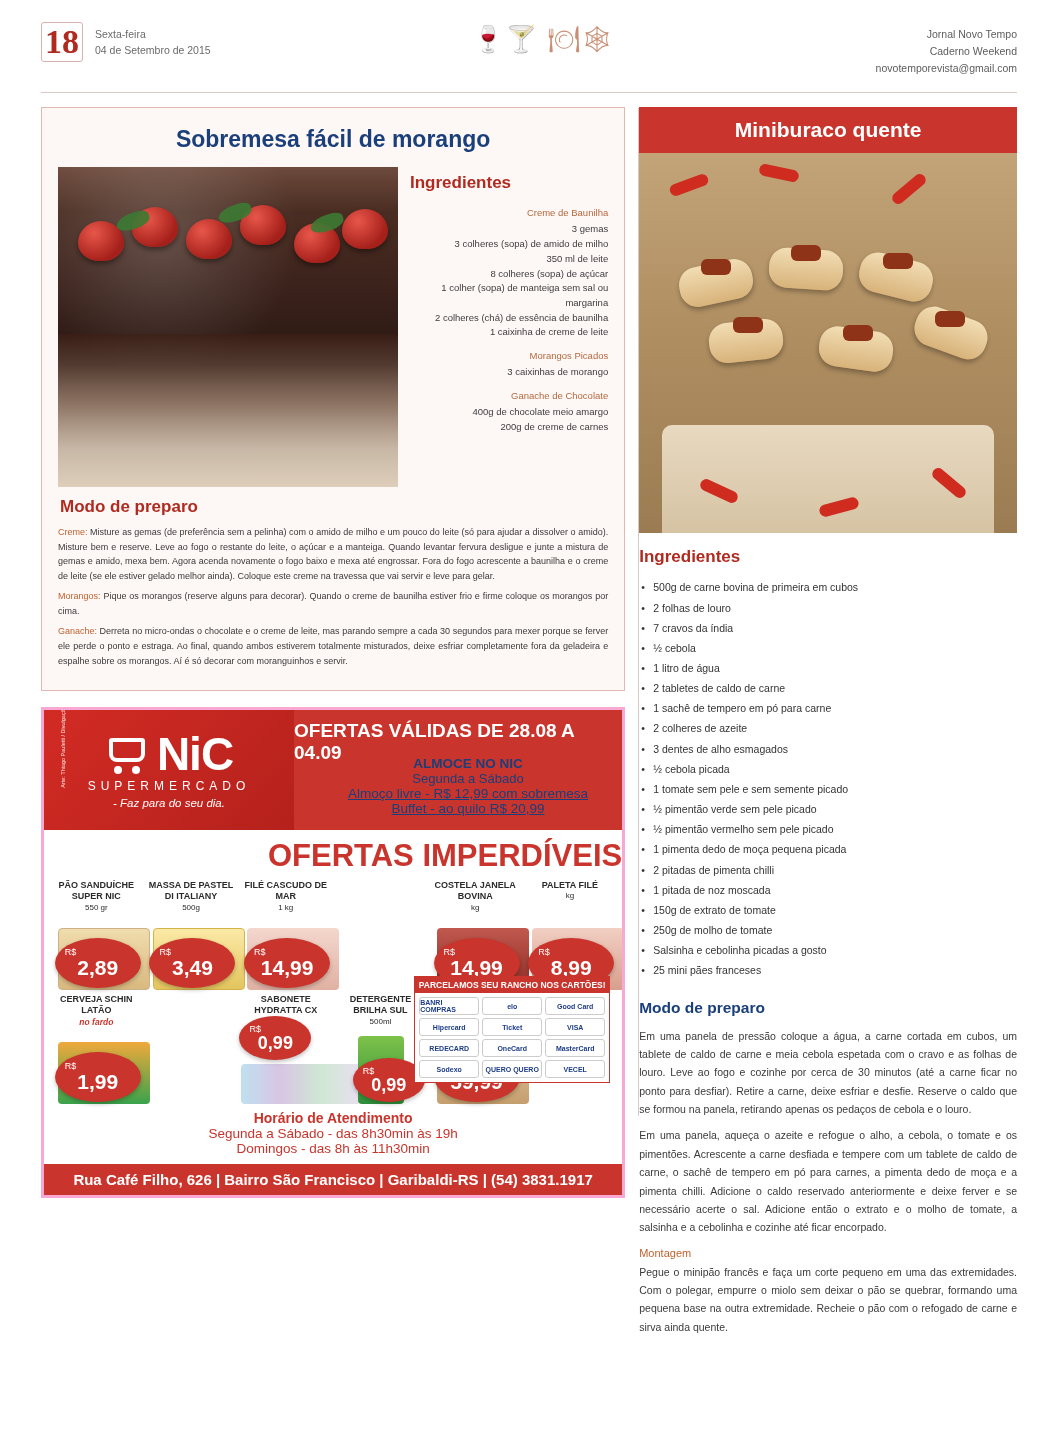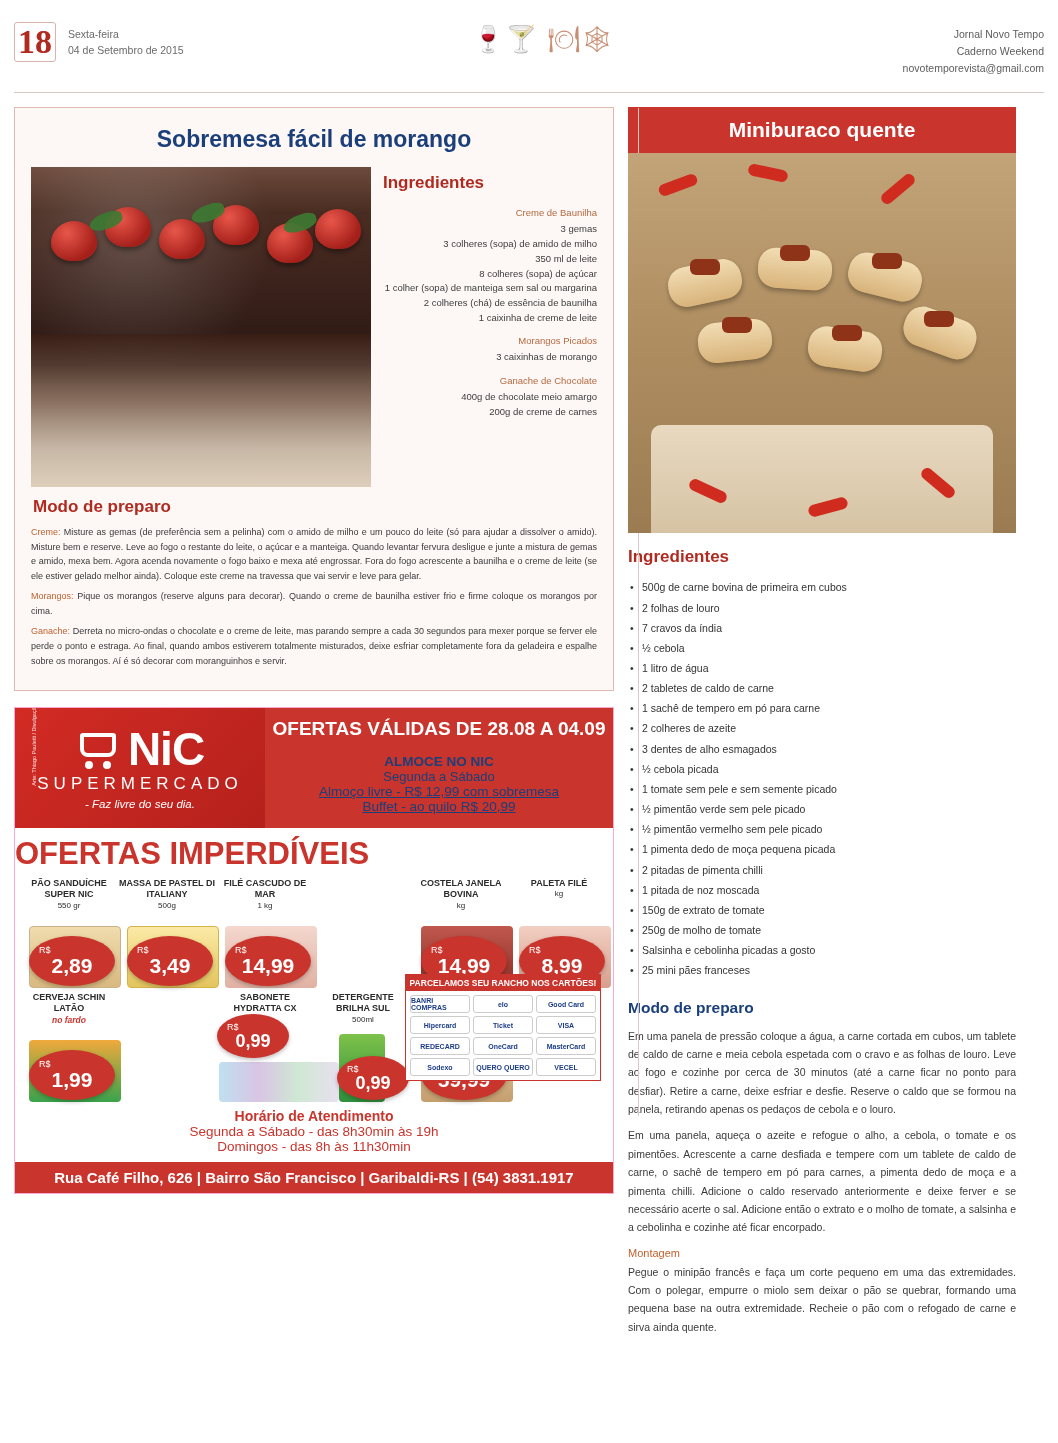--- a/index.html
+++ b/index.html
@@ -5,21 +5,21 @@
   * { box-sizing: border-box; }
   html, body { margin:0; padding:0; }
   body {
     width:1058px; height:1443px;
     background:#ffffff;
     font-family:"Liberation Sans", sans-serif;
     color:#333;
     position:relative;
     overflow:hidden;
   }
-  .page { position:relative; width:1058px; height:1156px; padding:0 10px; }
+  .page { position:relative; width:1058px; height:1156px; padding:0 37px; }
 
   
   .header { display:flex; align-items:flex-start; padding:22px 4px 10px 4px; position:relative; }
   .pagenum {
     font-family:"Liberation Serif", serif;
     font-size:34px; color:#b02a1f; font-weight:700;
     border:1px solid #d8b3ae; border-radius:3px;
     width:42px; height:40px; line-height:38px; text-align:center;
     margin-right:12px;
   }
@@ -67,45 +67,45 @@
   .ing-col { flex:1; padding-top:2px; }
   .ing-head { color:#b02a1f; font-size:17px; font-weight:700; margin:4px 0 14px 0; }
   .ing-sub { color:#b56a3d; font-size:9.5px; text-align:right; margin:10px 0 4px 0; }
   .ing-line { text-align:right; font-size:9.5px; color:#3d3d3d; line-height:1.55; }
   .modo-head { color:#b02a1f; font-size:17px; font-weight:700; line-height:1.15; margin:10px 0 8px 2px; }
   .prep-p { font-size:9px; color:#3a3a3a; line-height:1.62; margin:0 0 6px 0; text-align:justify; }
   .prep-lbl { color:#c0622e; }
 
   
   .flyer {
-    margin-top:16px; border:1px solid #f9a8d4; background:#fff; position:relative; overflow:hidden;
+    margin-top:16px; border:3px solid #f9a8d4; background:#fff; position:relative; overflow:hidden;
   }
   .flyer-top { display:flex; height:120px; }
   .logo-box {
     width:250px; background:linear-gradient(135deg,#d22b24,#b5211c); position:relative; color:#fff;
     display:flex; flex-direction:column; justify-content:center; align-items:center;
   }
   .logo-box .cartwrap { display:flex; align-items:center; gap:6px; }
   .cart-ico { width:46px; height:40px; position:relative; }
   .cart-ico .body { position:absolute; left:4px; top:4px; width:36px; height:24px; border:4px solid #fff; border-radius:3px 3px 8px 8px; }
   .cart-ico .w1, .cart-ico .w2 { position:absolute; bottom:0; width:8px; height:8px; background:#fff; border-radius:50%; }
   .cart-ico .w1 { left:9px; } .cart-ico .w2 { left:27px; }
   .nic { font-size:46px; font-weight:700; letter-spacing:-1px; line-height:1; }
-  .superm { font-size:17px; letter-spacing:5px; margin-top:2px; }
+  .superm { font-size:12px; letter-spacing:5px; margin-top:2px; }
   .slogan { font-style:italic; font-size:11.5px; margin-top:4px; }
   .sidecredit { position:absolute; left:-22px; top:34px; transform:rotate(-90deg); font-size:5.5px; color:#fff; white-space:nowrap; opacity:.85; }
   .ofertas-strip { flex:1; background:#c9342c; color:#fff; display:flex; align-items:flex-start; justify-content:center; padding-top:10px; }
   .ofertas-strip span { font-size:19px; font-weight:700; }
   .almoco {
     position:absolute; left:264px; top:46px; width:320px; text-align:center; color:#1a3f7a;
   }
   .almoco .l1 { font-size:13.5px; font-weight:700; }
   .almoco .l2 { font-size:13px; }
   .almoco .l3, .almoco .l4 { font-size:13.5px; text-decoration:underline; }
-  .imperd { text-align:left; color:#c9342c; font-size:31px; font-weight:700; margin:8px 0 4px 0; }
+  .imperd { text-align:right; color:#c9342c; font-size:31px; font-weight:700; margin:8px 0 4px 0; }
 
   .grid { display:grid; grid-template-columns:repeat(6,1fr); gap:2px; padding:2px 6px 0 6px; }
   .cell { position:relative; height:112px; }
   .cell .lbl { text-align:center; font-size:9px; font-weight:700; color:#2b2b2b; line-height:1.25; }
   .cell .lbl .sz { font-weight:400; font-size:8px; display:block; }
   .cell .nofardo { color:#c9342c; font-size:8.5px; font-style:italic; display:block; }
   .prod { position:absolute; left:8px; bottom:2px; width:92px; height:62px; border-radius:4px; }
   .price {
     position:absolute; right:2px; bottom:4px; width:86px; height:50px; background:#c9342c; color:#fff;
     border-radius:50%; display:flex; flex-direction:column; align-items:center; justify-content:center;
@@ -221,21 +221,21 @@
             <div class="sidecredit">Arte: Thiago Pauletti / Divulgação</div>
             <div class="cartwrap">
               <div class="cart-ico">
                 <div class="body"></div>
                   <div class="w1"></div>
                   <div class="w2"></div>
               </div>
               <div class="nic">NiC</div>
             </div>
             <div class="superm">SUPERMERCADO</div>
-            <div class="slogan">- <span>Faz livre do seu dia.</span></div>
+            <div class="slogan">- <span>Faz para do seu dia.</span></div>
           </div>
           <div class="ofertas-strip">
             <span>OFERTAS VÁLIDAS DE 28.08 A 04.09</span>
           </div>
         </div>
 
         <div class="almoco">
           <div class="l1">ALMOCE NO NIC</div>
           <div class="l2">Segunda a Sábado</div>
           <div class="l3">Almoço livre - R$ 12,99 com sobremesa</div>

